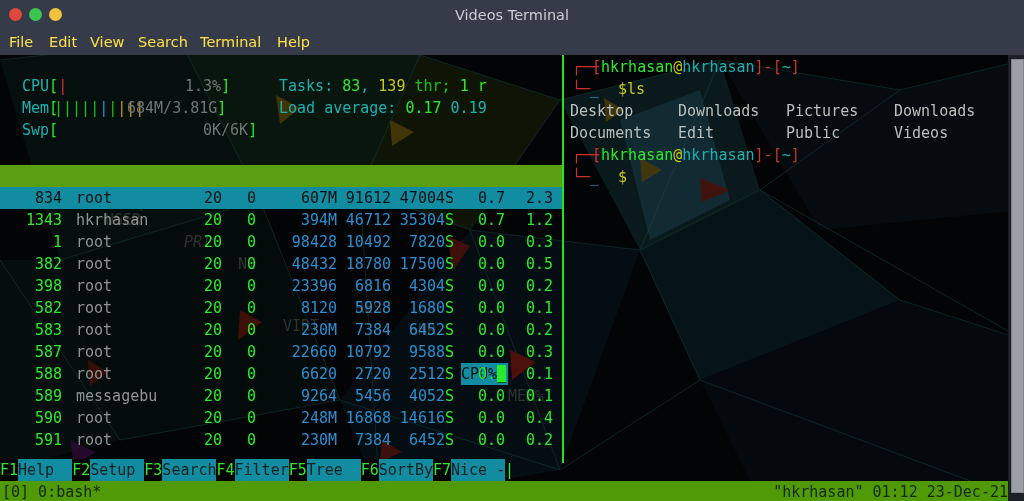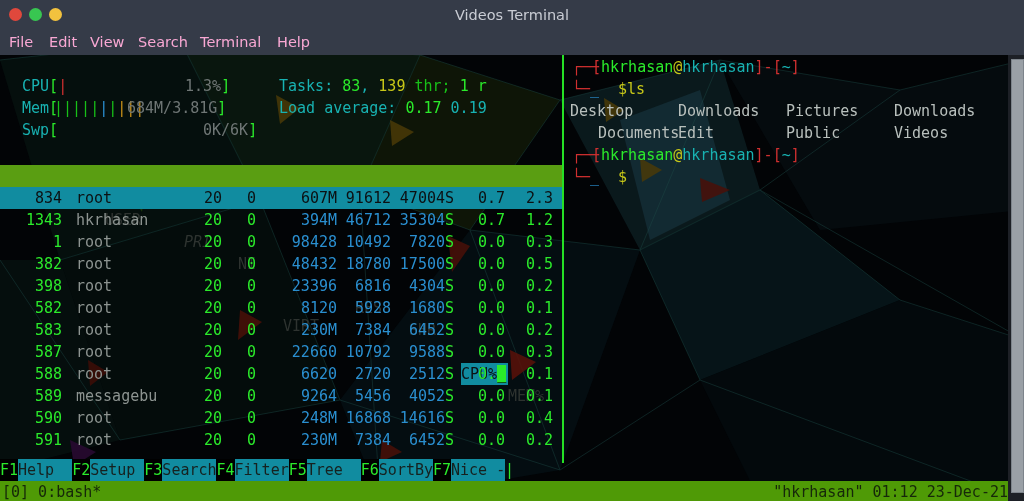--- a/index.html
+++ b/index.html
@@ -30,21 +30,21 @@
     color:#c9ccd4;font-size:14.5px;
     font-family:"DejaVu Sans","Liberation Sans",sans-serif;
   }
   .menubar{
     position:absolute;left:0;top:30px;width:1024px;height:25px;
     background:#353b48;z-index:20;
     font-family:"DejaVu Sans","Liberation Sans",sans-serif;
   }
   .menuitem{
     position:absolute;top:0;height:25px;line-height:25px;
-    color:#f9a8d4;font-size:14.5px;white-space:nowrap;cursor:default;
+    color:#fde047;font-size:14.5px;white-space:nowrap;cursor:default;
   }
 
   
   .term{
     position:absolute;left:0;top:55px;width:1024px;height:446px;
     z-index:10;font-size:15px;line-height:22px;
     font-family:"DejaVu Sans Mono","Liberation Mono",monospace;
     white-space:pre;
   }
   .ln{position:absolute;left:0;white-space:pre;}
@@ -208,21 +208,21 @@
     <div class="ln" style="left:592px;top:1px;"><span class="c-red">[</span><span class="c-brgreen">hkrhasan</span><span class="c-yellow">@</span><span class="c-cyan">hkrhasan</span><span class="c-red">]</span><span class="c-red">-</span><span class="c-red">[</span><span class="c-cyan">~</span><span class="c-red">]</span></div>
 
     <div class="ln" style="left:572px;top:23px;"><span class="c-red">└─</span><span class="c-blue">_</span></div>
     <div class="ln" style="left:618px;top:23px;"><span class="c-yellow">$</span><span class="c-yellow">ls</span></div>
 
     <div class="ln" style="left:570px;top:45px;"><span class="c-white">Desktop</span></div>
     <div class="ln" style="left:678px;top:45px;"><span class="c-white">Downloads</span></div>
     <div class="ln" style="left:786px;top:45px;"><span class="c-white">Pictures</span></div>
     <div class="ln" style="left:894px;top:45px;"><span class="c-white">Downloads</span></div>
 
-    <div class="ln" style="left:570px;top:67px;margin-left:28px;"><span class="c-white">Documents</span></div>
+    <div class="ln" style="left:570px;top:67px;"><span class="c-white">Documents</span></div>
     <div class="ln" style="left:678px;top:67px;"><span class="c-white">Edit</span></div>
     <div class="ln" style="left:786px;top:67px;"><span class="c-white">Public</span></div>
     <div class="ln" style="left:894px;top:67px;"><span class="c-white">Videos</span></div>
 
     <div class="ln" style="left:572px;top:89px;"><span class="c-red">┌──</span></div>
     <div class="ln" style="left:592px;top:89px;"><span class="c-red">[</span><span class="c-brgreen">hkrhasan</span><span class="c-yellow">@</span><span class="c-cyan">hkrhasan</span><span class="c-red">]</span><span class="c-red">-</span><span class="c-red">[</span><span class="c-cyan">~</span><span class="c-red">]</span></div>
 
     <div class="ln" style="left:572px;top:111px;"><span class="c-red">└─</span><span class="c-blue">_</span></div>
     <div class="ln" style="left:618px;top:111px;"><span class="c-yellow">$</span><span class="c-yellow"></span></div>
 

